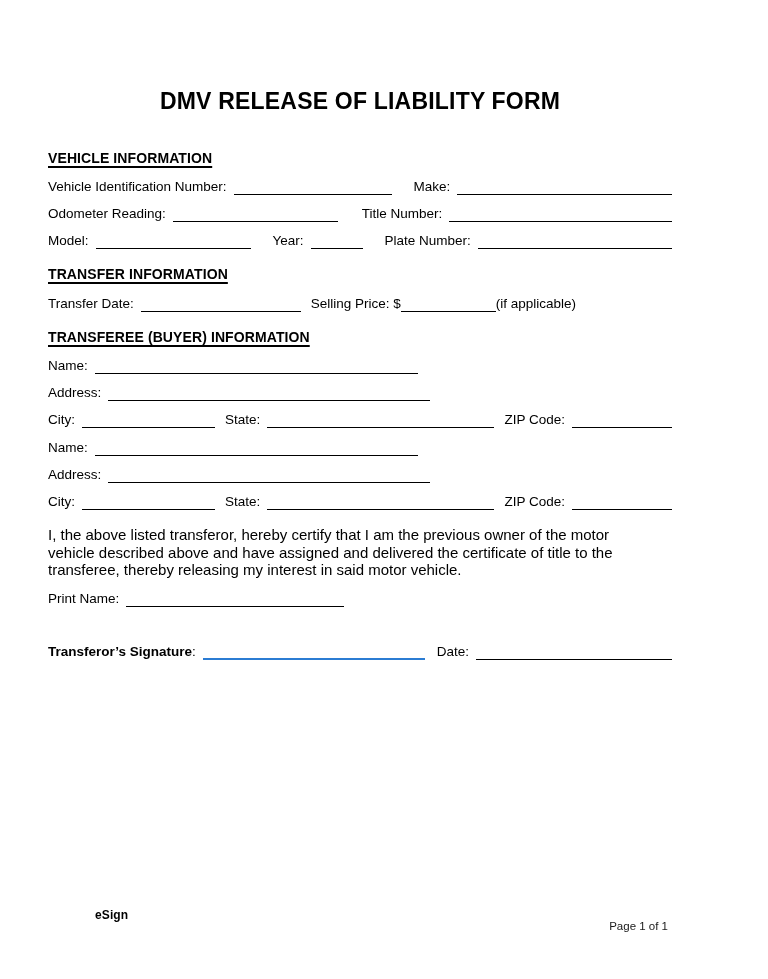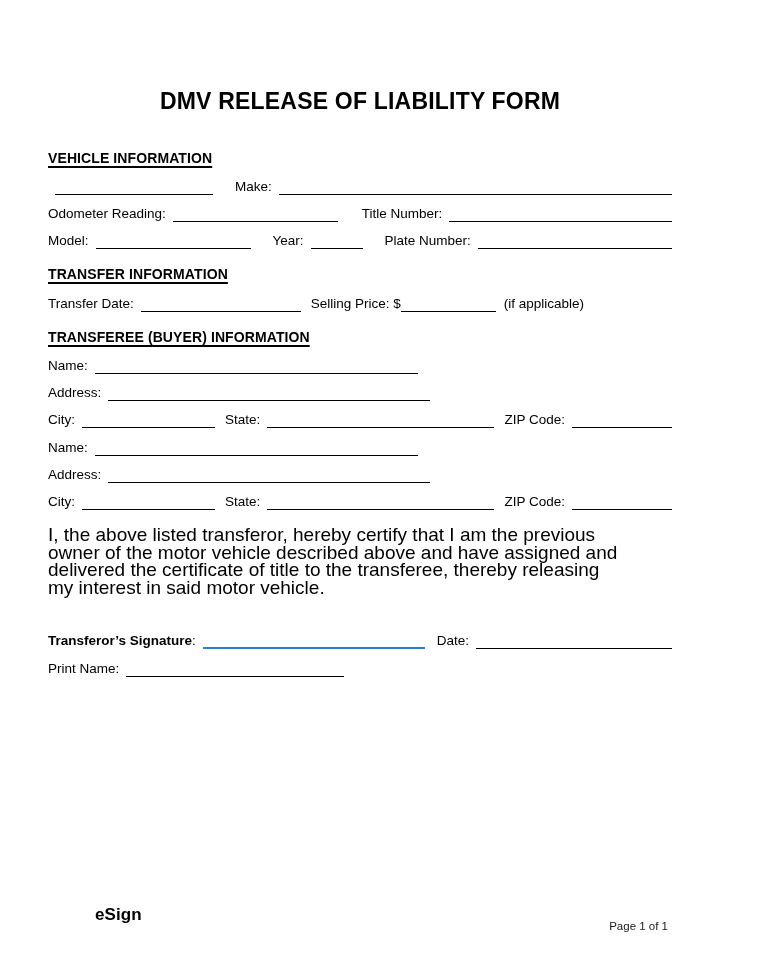--- a/index.html
+++ b/index.html
@@ -57,47 +57,48 @@
   }
   .mt-h1 { margin-top: 36px; }
   .mt-h  { margin-top: 17px; }
   .mt-h2 { margin-top: 18px; }
   .mt-r1 { margin-top: 11px; }
   .mt-r  { margin-top: 10px; }
   .mt-r2 { margin-top: 12px; }
   .cert-body {
     margin: 16px 0 0 0;
     line-height: 17.5px;
-    font-size: 19px;
+    font-size: 15px;
     max-width: 580px;
   }
   .sig-row { margin-top: 36px; }
   .bold { font-weight: bold; }
   .footer-brand {
     position: absolute; left: 95px; top: 905px;
-    font-size: 17px; font-weight: bold; letter-spacing: 0.1px;
+    font-size: 12px; font-weight: bold; letter-spacing: 0.1px;
     line-height: 20px;
   }
   .footer-page {
     position: absolute; right: 100px; top: 910px;
     font-size: 11.5px; color: #1a1a1a;
     line-height: 14px;
     margin-top: 9px;
   }
 </style>
 </head>
 <body style="background: rgb(255, 255, 255); color: rgb(0, 0, 0);">
 
 <div class="doc">
 
   <h1 class="form-title">DMV RELEASE OF LIABILITY FORM</h1>
 
   <div class="section-heading mt-h1">VEHICLE INFORMATION</div>
 
   <div class="row mt-r1">
+    <span class="lbl">Vehicle Identification Number:</span>
     <span class="blank sp22" style="width:158px"></span>
     <span class="lbl">Make:</span>
     <span class="blank grow"></span>
   </div>
 
   <div class="row mt-r">
     <span class="lbl">Odometer Reading:</span>
     <span class="blank sp24" style="width:165px"></span>
     <span class="lbl">Title Number:</span>
     <span class="blank grow"></span>
@@ -112,21 +113,21 @@
     <span class="blank grow"></span>
   </div>
 
   <div class="section-heading mt-h">TRANSFER INFORMATION</div>
 
   <div class="row mt-r2">
     <span class="lbl">Transfer Date:</span>
     <span class="blank" style="width:160px; margin-right:10px"></span>
     <span class="lbl">Selling Price: $</span>
     <span class="blank" style="width:95px; margin-left:0"></span>
-    <span class="lbl" style="margin-left:8px">(if applicable)</span>
+    <span class="lbl" style="">(if applicable)</span>
   </div>
 
   <div class="section-heading mt-h">TRANSFEREE (BUYER) INFORMATION</div>
 
   <div class="row mt-r1">
     <span class="lbl">Name:</span>
     <span class="blank" style="width:323px"></span>
   </div>
   <div class="row mt-r">
     <span class="lbl">Address:</span>
@@ -155,29 +156,29 @@
     <span class="blank" style="width:133px; margin-right:10px"></span>
     <span class="lbl">State:</span>
     <span class="blank grow" style="margin-right:10px"></span>
     <span class="lbl">ZIP Code:</span>
     <span class="blank" style="width:100px"></span>
   </div>
 
 
   <p class="cert-body">I, the above listed transferor, hereby certify that I am the previous owner of the motor vehicle described above and have assigned and delivered the certificate of title to the transferee, thereby releasing my interest in said motor vehicle.</p>
 
+  <div class="row mt-r1">
+    <span class="lbl">Print Name:</span>
+    <span class="blank" style="width:218px"></span>
+  </div>
+
   <div class="row sig-row">
     <span class="lbl bold">Transferor’s Signature</span>
       <span class="lbl">:</span>
     <span class="blank sig-blank" style="width:222px; margin-right:12px"></span>
     <span class="lbl">Date:</span>
     <span class="blank grow"></span>
   </div>
 
-  <div class="row mt-r1">
-    <span class="lbl">Print Name:</span>
-    <span class="blank" style="width:218px"></span>
-  </div>
-
 </div>
 
 <div class="footer-brand">eSign</div>
 <div class="footer-page">Page 1 of 1</div>
 
 </body></html>

